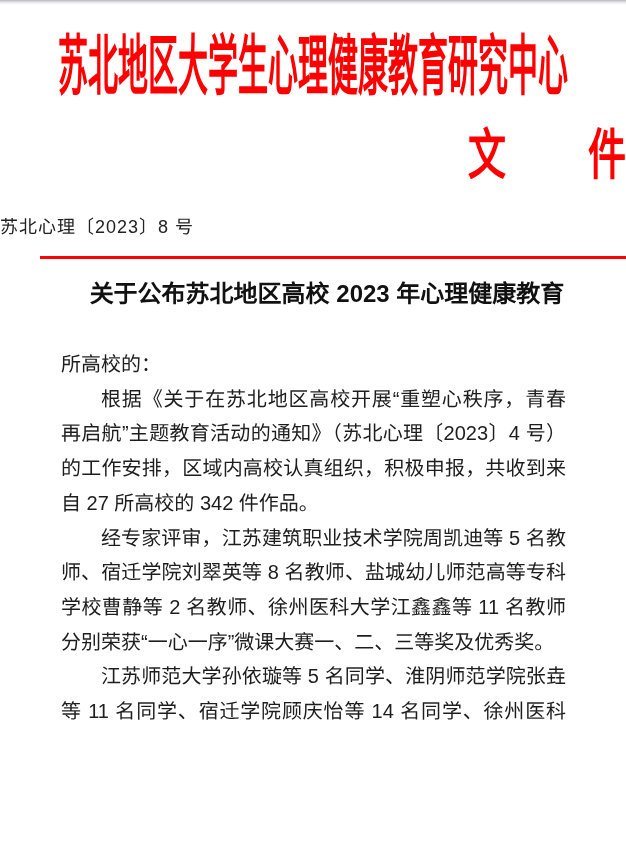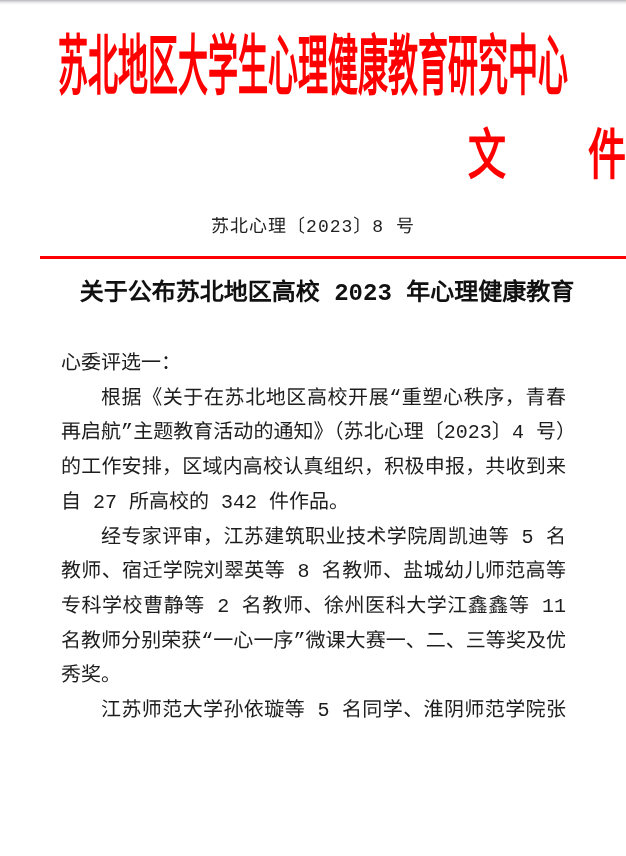--- a/index.html
+++ b/index.html
@@ -6,21 +6,21 @@
     margin: 0;
     padding: 0;
     background: #ffffff;
   }
   .page {
     position: relative;
     width: 626px;
     height: 720px;
     background: #ffffff;
     overflow: hidden;
-    font-family: Liberation Mono, monospace;
+    font-family: Liberation Sans, sans-serif;
     color: var(--ink, #1d1d1d);
   }
   .top-edge {
     position: absolute;
     top: 0; left: 0; right: 0;
     height: 5px;
     background: linear-gradient(180deg, #b9b9bd 0%, #eeeeef 55%, #ffffff 100%);
   }
   
   .org-name {
@@ -51,21 +51,21 @@
     font-weight: bold;
     color: var(--red, #ff0000);
     white-space: nowrap;
     letter-spacing: 82px;
     margin-right: -82px; 
     transform: scale(1, 1.45);
     transform-origin: center center;
   }
   .doc-number {
     margin-top: 28px;
-    text-align: center;
+    text-align: left;
     font-size: 18px;
     line-height: 26px;
     letter-spacing: 1px;
     color: #222222;
   }
   .red-rule {
     margin-top: 16px;
     margin-left: 40px;
     height: 3px;
     background: var(--red, #ff0000);
@@ -118,20 +118,20 @@
 
   <div class="doc-number">苏北心理〔2023〕8 号</div>
 
   <div class="red-rule"></div>
 
   <div class="doc-title">
     <div>关于公布苏北地区高校 2023 年心理健康教育</div>
   </div>
 
   <div class="body-text">
-    <p class="salutation">心委评选一：</p>
+    <p class="salutation">所高校的：</p>
     <div>
         <p class="para">根据《关于在苏北地区高校开展“重塑心秩序，青春再启航”主题教育活动的通知》（苏北心理〔2023〕4 号）的工作安排，区域内高校认真组织，积极申报，共收到来自 27 所高校的 342 件作品。</p>
         <p class="para">经专家评审，江苏建筑职业技术学院周凯迪等 5 名教师、宿迁学院刘翠英等 8 名教师、盐城幼儿师范高等专科学校曹静等 2 名教师、徐州医科大学江鑫鑫等 11 名教师分别荣获“一心一序”微课大赛一、二、三等奖及优秀奖。</p>
         <p class="para">江苏师范大学孙依璇等 5 名同学、淮阴师范学院张垚等 11 名同学、宿迁学院顾庆怡等 14 名同学、徐州医科大学李菲等 14 名同学分别荣获“启航之星”心委评选一、二、三等奖及优秀奖。</p>
       </div>
   </div>
 </div>
 
 </body></html>

